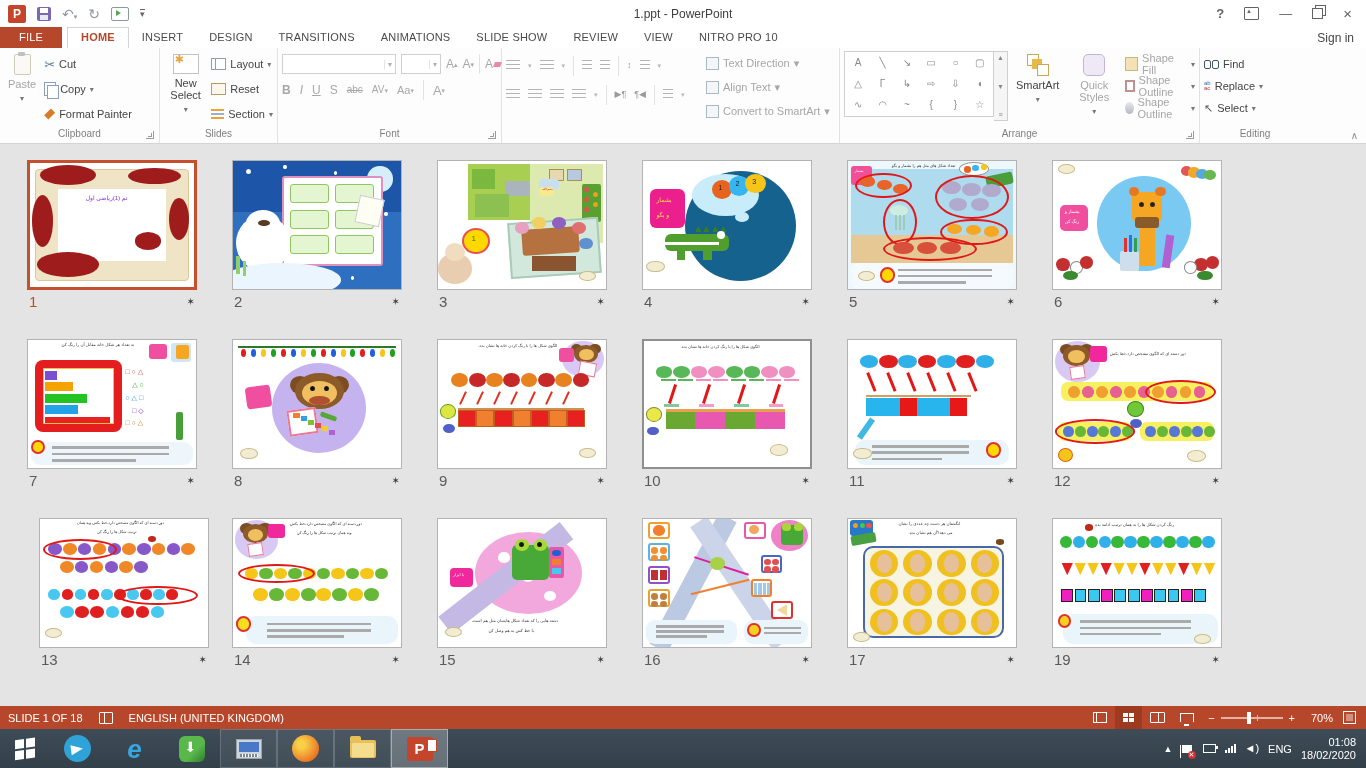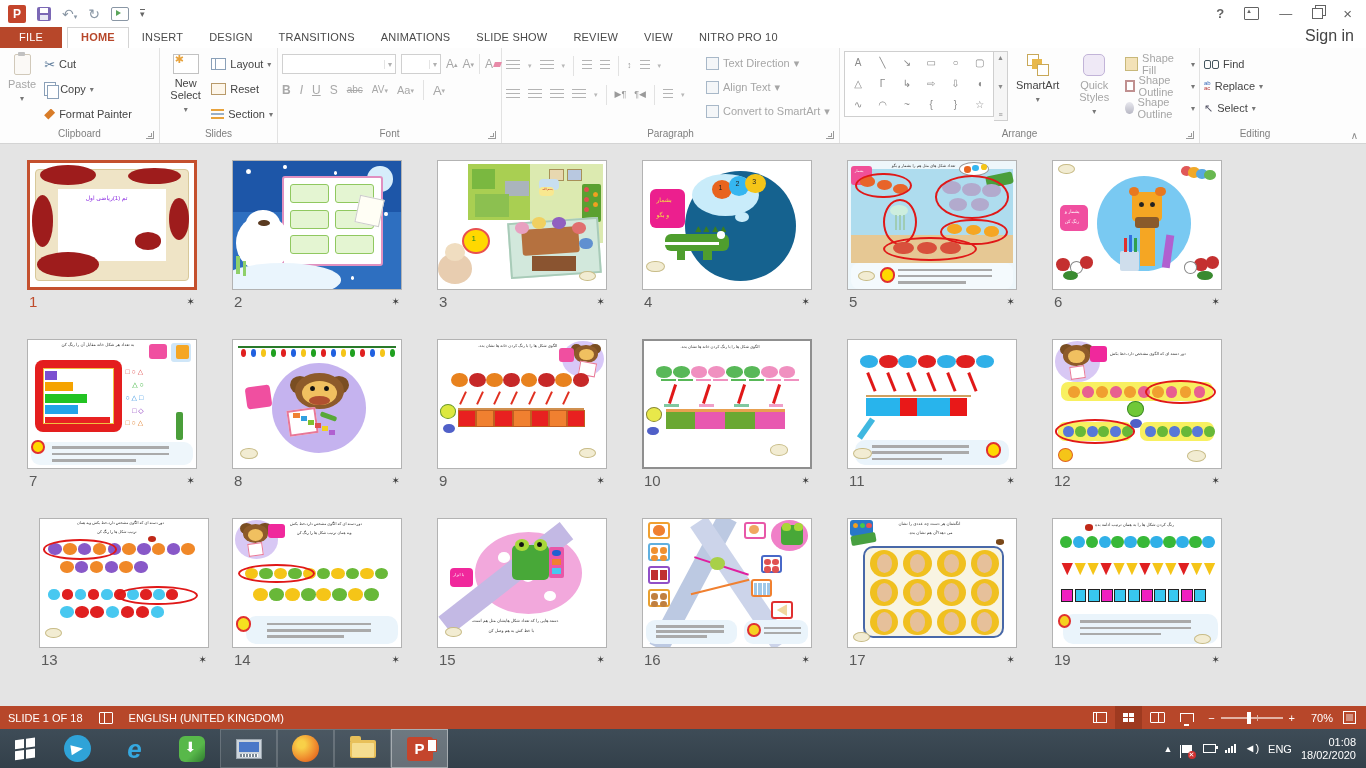--- a/index.html
+++ b/index.html
@@ -25,21 +25,21 @@
   .ic-ribopt::after{content:"▴";position:absolute;left:2px;top:-1px;font-size:7px;color:#636363;}
   .ic-restore{width:9px;height:9px;border:1.5px solid #636363;position:relative;background:#fff;}
   .ic-restore::before{content:"";position:absolute;left:2px;top:-4px;width:9px;height:9px;border:1.5px solid #636363;z-index:-1;}
 
   
   .tabrow{height:21px;background:#fff;display:flex;align-items:flex-end;position:relative;flex:none;}
   #tabs{display:flex;height:21px;}
   .tab{padding:0 13px;font-size:11px;line-height:21px;color:#4a4a4a;letter-spacing:.2px;}
   .tab.file{background:#b7472a;color:#fff;padding:0 19px;margin-right:5px;}
   .tab.active{color:#b7472a;background:#fff;border:1px solid #d4d4d4;border-bottom:none;line-height:19px;font-weight:bold;}
-  .signin{position:absolute;right:12px;bottom:3px;font-size:16px;color:#444;}
+  .signin{position:absolute;right:12px;bottom:3px;font-size:12px;color:#444;}
 
   
   .ribbon{height:95px;background:#fdfdfd;border-bottom:1px solid #d4d4d4;display:flex;position:relative;flex:none;}
   .group{display:flex;flex-direction:column;border-right:1px solid #e2e2e2;padding:3px 4px 0 4px;box-sizing:border-box;}
   .gbody{flex:1;display:flex;align-items:flex-start;gap:4px;}
   .glabel{height:16px;font-size:10px;color:#7f7f7f;text-align:center;line-height:14px;position:relative;}
   .dlg{position:absolute;right:1px;bottom:4px;width:7px;height:7px;border-right:1.5px solid #9a9a9a;border-bottom:1.5px solid #9a9a9a;}
   .dlg::after{content:"";position:absolute;right:1px;bottom:1px;width:3px;height:3px;border-right:1.5px solid #9a9a9a;border-bottom:1.5px solid #9a9a9a;}
   .bigbtn{display:flex;flex-direction:column;align-items:center;justify-content:flex-start;font-size:11px;color:#444;
     padding:3px 4px;text-align:center;line-height:12px;gap:3px;}
@@ -182,20 +182,21 @@
 
   <div class="titlebar">
     <div class="qat">
       <span class="pp-logo">P</span>
       <span class="ic-save"></span>
       <span class="qat-glyph">↶<span style="font-size:7px;">▾</span></span>
       <span class="qat-glyph">↻</span>
       <span class="ic-show"></span>
       <span class="qat-more">▾</span>
     </div>
+    <div class="win-title">1.ppt - PowerPoint</div>
     <div class="winctl">
       <span class="wbtn" style="font-weight:bold;">?</span>
       <span class="ic-ribopt"></span>
       <span class="wbtn">—</span>
       <span class="ic-restore"></span>
       <span class="wbtn" style="font-size:15px;">×</span>
     </div>
   </div>
 
   <div class="tabrow">
@@ -356,22 +357,20 @@
             <span>Align Text</span>
               <span class="arr">▾</span>
             </div>
           <div class="prbtn">
             <span class="ic-sq"></span>
             <span>Convert to SmartArt</span>
               <span class="arr">▾</span>
             </div>
         </div>
       </div>
-      <div class="glabel"><span>Paragraph</span>
-        <span class="dlg"></span></div>
     </div>
 
     <div class="group" style="width:360px">
       <div class="gbody">
         <div style="display:flex;">
           <div class="shapebox" id="shape-gallery">
               <span>A</span>
               <span>╲</span>
               <span>↘</span>
               <span>▭</span>

